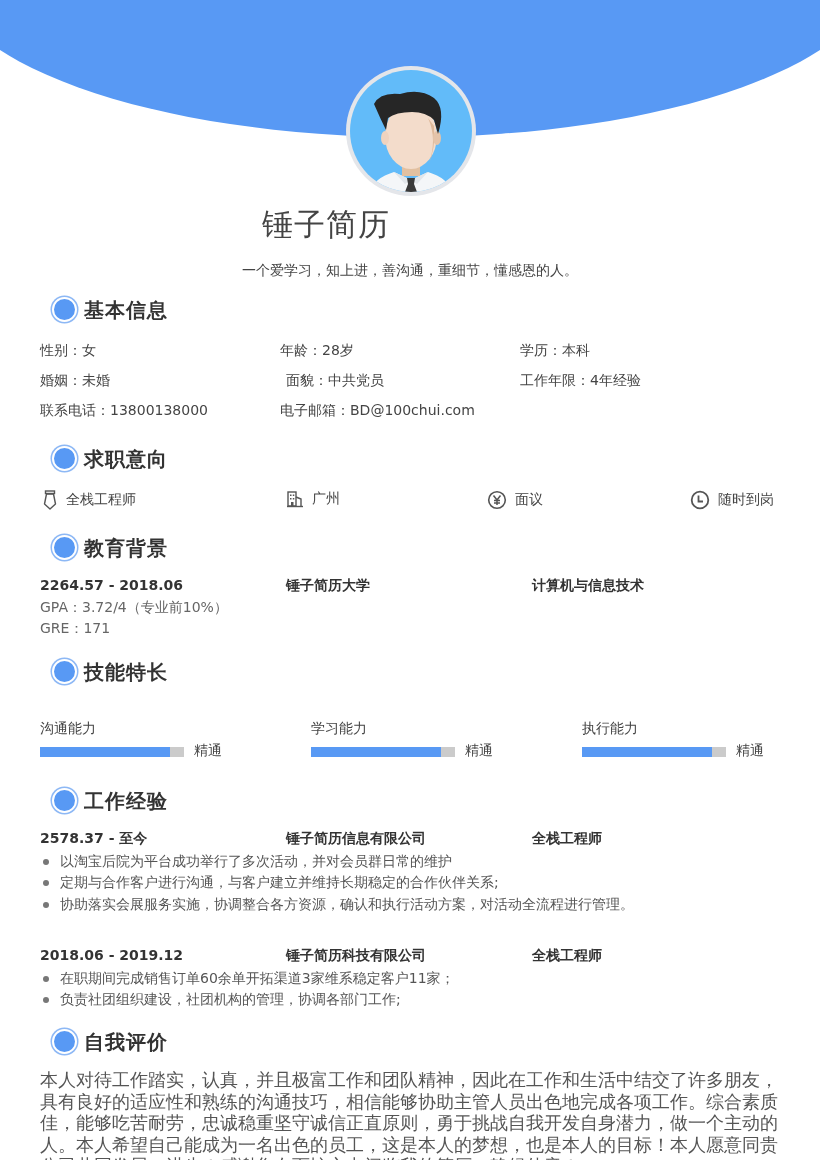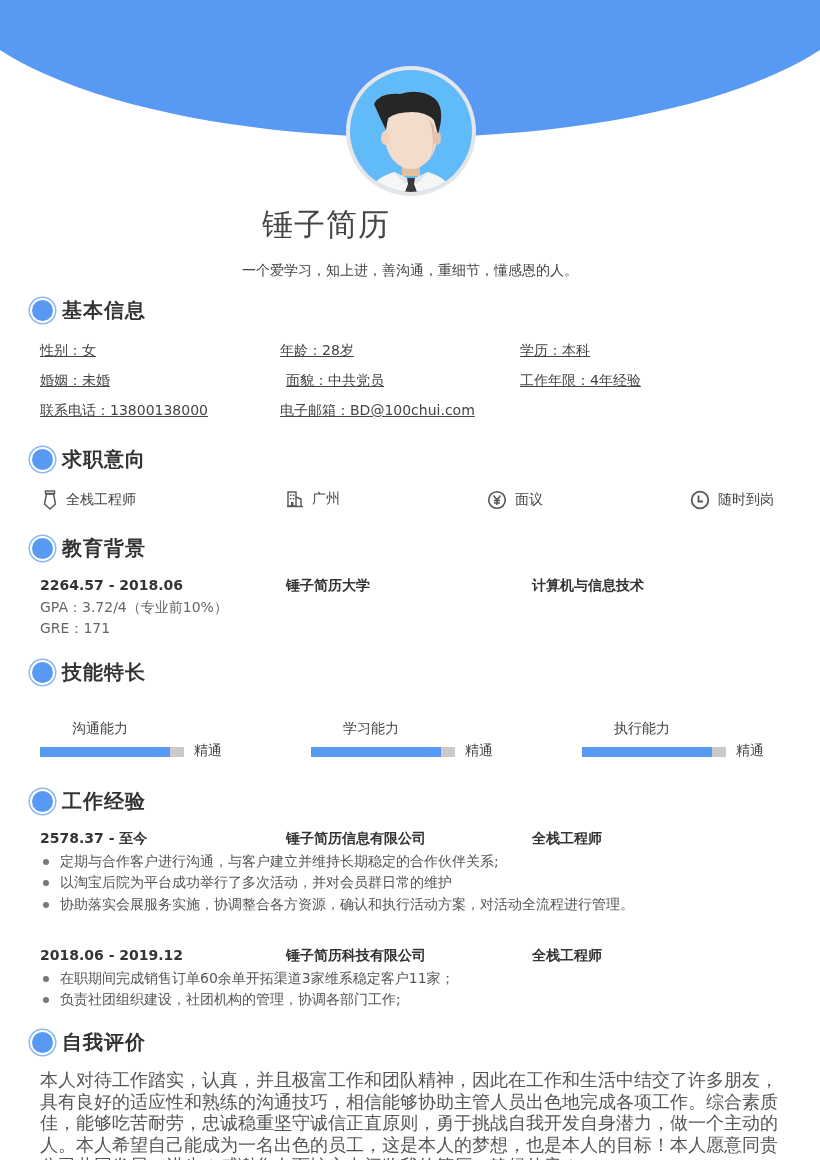--- a/index.html
+++ b/index.html
@@ -3,29 +3,29 @@
 <meta charset="utf-8">
 <style>
   * { box-sizing: border-box; margin: 0; padding: 0; }
   html, body { width: 820px; height: 1160px; background: #ffffff; overflow: hidden; }
   body { position: relative; font-family: "DejaVu Sans", "Liberation Sans", sans-serif; color: #555; }
   .hero-bg { position: absolute; left: -60px; top: -203px; width: 940px; height: 340px; border-radius: 50%; background: #5899f4; }
   .avatar { position: absolute; left: 346px; top: 66px; width: 130px; height: 130px; border-radius: 50%; background: #e4e6ea; padding: 4px; }
   .avatar-inner { width: 122px; height: 122px; border-radius: 50%; background: #62bbf9; overflow: hidden; position: relative; }
   .name { position: absolute; left: 0; width: 652px; top: 204px; text-align: center; font-size: 31px; color: #444; letter-spacing: 1px; }
   .motto { position: absolute; left: 0; width: 820px; top: 262px; text-align: center; font-size: 14px; color: #444; }
-  .section-title { position: absolute; left: 30px; display: flex; align-items: center; }
+  .section-title { position: absolute; left: 52px; display: flex; }
   .dot { width: 25px; height: 25px; border-radius: 50%; background: #5899f4; border: 2px solid #fff; box-shadow: 0 0 0 1.5px #8db8f5; margin-right: 7px; }
   .section-title span.t { font-size: 20px; font-weight: bold; color: #333; letter-spacing: 1px; }
-  .info { position: absolute; font-size: 14px; color: #444; white-space: nowrap; text-decoration: underline; }
+  .info { position: absolute; font-size: 14px; color: #444; white-space: nowrap; }
   .intent { position: absolute; top: 490px; display: flex; align-items: center; font-size: 14px; color: #444; }
   .intent svg { margin-right: 8px; }
   .edu-bold { position: absolute; font-size: 14px; font-weight: bold; color: #333; white-space: nowrap; }
   .edu-line { position: absolute; left: 40px; font-size: 14px; color: #666; white-space: nowrap; }
-  .skill-label { position: absolute; top: 720px; font-size: 14px; color: #444; margin-left: 32px; }
+  .skill-label { position: absolute; top: 720px; font-size: 14px; color: #444; }
   .skill-bar { position: absolute; top: 747px; width: 144px; height: 10px; background: #cbcbcb; }
   .skill-fill { height: 10px; background: #5899f4; }
   .skill-level { position: absolute; top: 742px; font-size: 14px; color: #444; }
   .bullets { position: absolute; left: 40px; list-style: none; }
   .bullets li { font-size: 14px; color: #555; line-height: 21.3px; padding-left: 20px; position: relative; white-space: nowrap; }
   .bullets li::before { content: ""; position: absolute; left: 3px; top: 8px; width: 6px; height: 6px; border-radius: 50%; background: #777; }
   .eval { position: absolute; left: 40px; top: 1069px; width: 740px; font-size: 18px; color: #555; line-height: 21.5px; }
 </style>
 </head>
 <body>
@@ -144,22 +144,22 @@
 <div class="skill-level" style="left:736px">精通</div>
 
 <div class="section-title" style="top:788px">
   <div class="dot"></div>
   <span class="t">工作经验</span>
 </div>
 <div class="edu-bold" style="left:40px;top:830px">2578.37 - 至今</div>
 <div class="edu-bold" style="left:286px;top:830px">锤子简历信息有限公司</div>
 <div class="edu-bold" style="left:532px;top:830px">全栈工程师</div>
 <ul class="bullets" style="top:851px">
+  <li>以淘宝后院为平台成功举行了多次活动，并对会员群日常的维护</li>
   <li>定期与合作客户进行沟通，与客户建立并维持长期稳定的合作伙伴关系;</li>
-  <li>以淘宝后院为平台成功举行了多次活动，并对会员群日常的维护</li>
   <li>协助落实会展服务实施，协调整合各方资源，确认和执行活动方案，对活动全流程进行管理。</li>
 </ul>
 
 <div class="edu-bold" style="left:40px;top:947px">2018.06 - 2019.12</div>
 <div class="edu-bold" style="left:286px;top:947px">锤子简历科技有限公司</div>
 <div class="edu-bold" style="left:532px;top:947px">全栈工程师</div>
 <ul class="bullets" style="top:968px">
   <li>在职期间完成销售订单60余单开拓渠道3家维系稳定客户11家；</li>
   <li>负责社团组织建设，社团机构的管理，协调各部门工作;</li>
 </ul>

